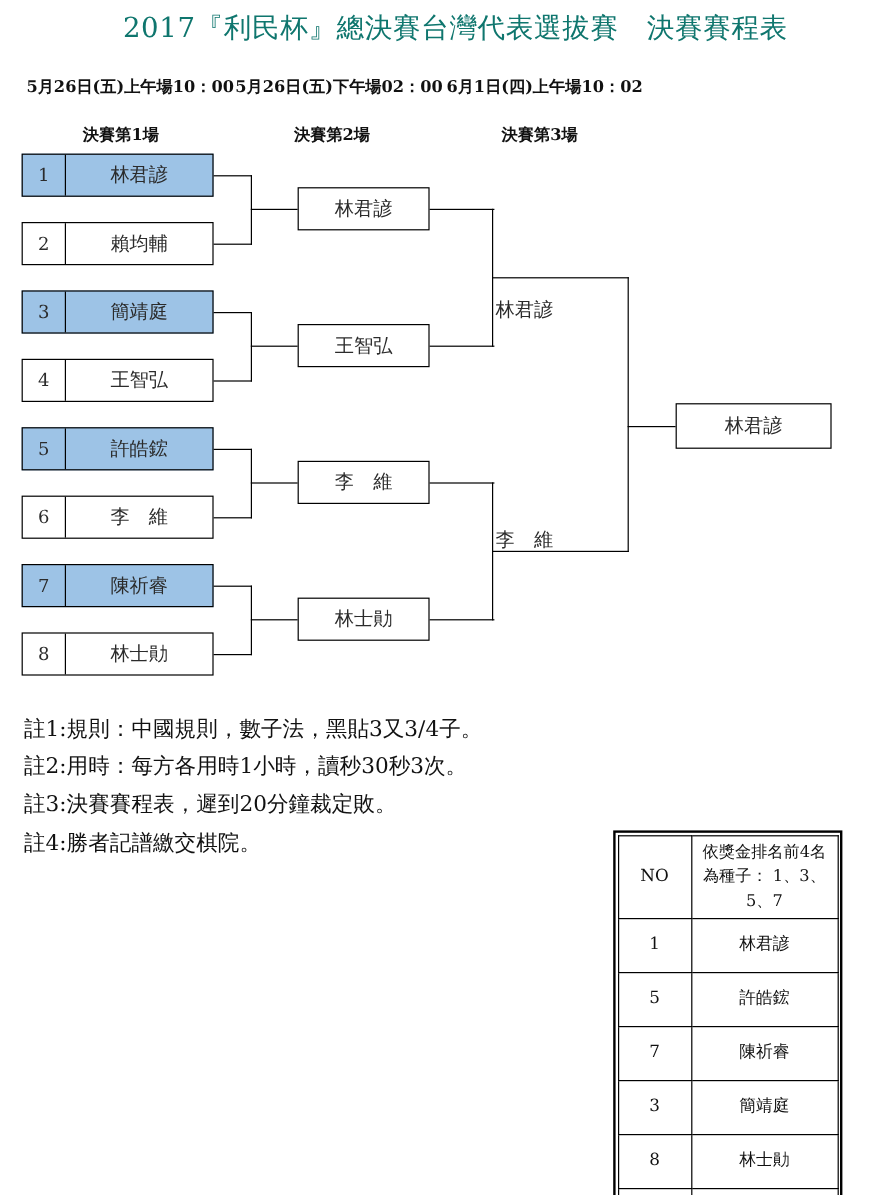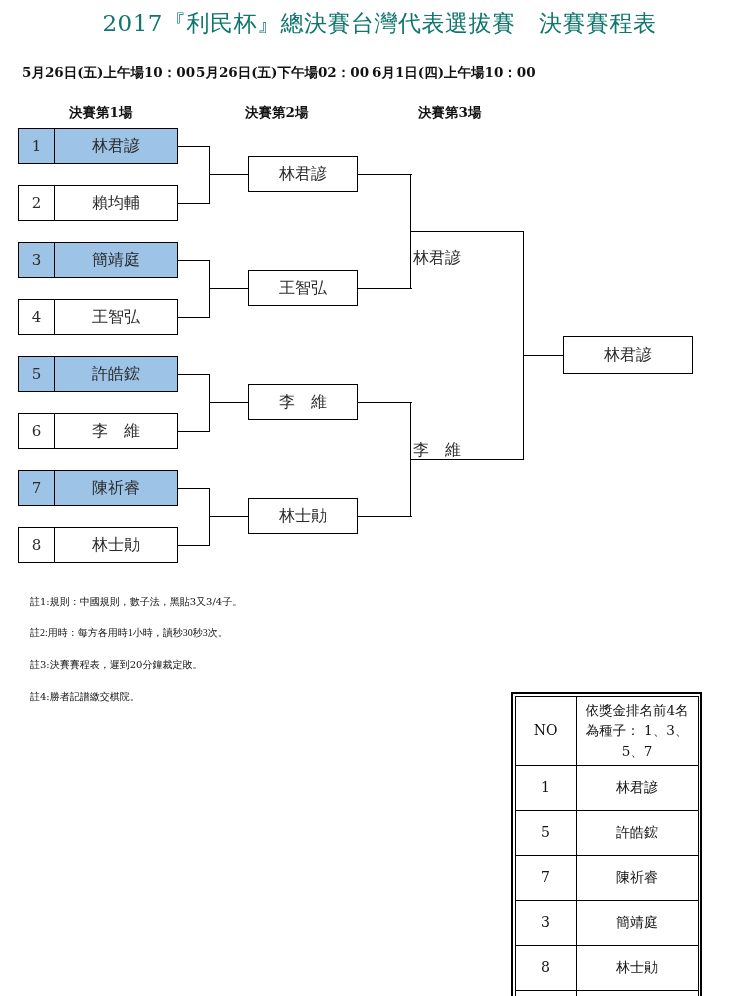--- a/index.html
+++ b/index.html
@@ -135,27 +135,27 @@
   .ln {
     position: absolute;
     background: #000;
   }
   .ln-h { height: 1.4px; }
   .ln-v { width: 1.4px; }
 
   
   .note {
     position: absolute;
-    left: 30px;
-    font-size: 10px;
+    left: 20px;
+    font-size: 18px;
     color: #111;
     white-space: pre;
   }
   .note1 { top: 595px; }
-  .note2 { top: 626px; font-family: Liberation Serif, serif; }
+  .note2 { top: 626px; }
   .note3 { top: 658px; }
   .note4 { top: 690px; }
 
   
   .seed-table-wrap {
     position: absolute;
     left: 511px;
     top: 692px;
     width: 191px;
     border: 2.5px solid #000;
@@ -197,21 +197,21 @@
     font-size: 12px;
   }
 </style>
 </head>
 <body>
 
 <div class="title">2017『利民杯』總決賽台灣代表選拔賽　決賽賽程表</div>
 
 <div class="round-head round-date rh1-date">5月26日(五)上午場10：00</div>
 <div class="round-head round-date rh2-date">5月26日(五)下午場02：00</div>
-<div class="round-head round-date rh3-date">6月1日(四)上午場10：00</div>
+<div class="round-head round-date rh3-date">6月1日(四)上午場10：02</div>
 
 <div class="round-head round-name rh1-name">決賽第1場</div>
 <div class="round-head round-name rh2-name">決賽第2場</div>
 <div class="round-head round-name rh3-name">決賽第3場</div>
 
 <div class="p-box seed" style="top:128px">
   <div class="p-seed">1</div>
   <div class="p-name">林君諺</div>
 </div>
 <div class="p-box" style="top:185px">

